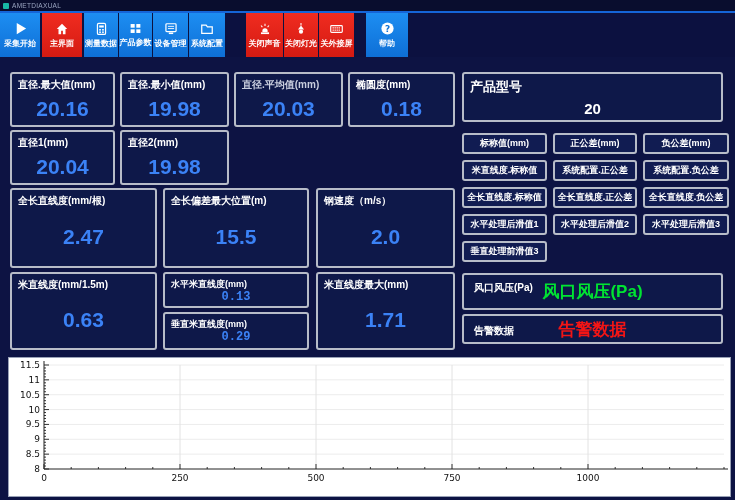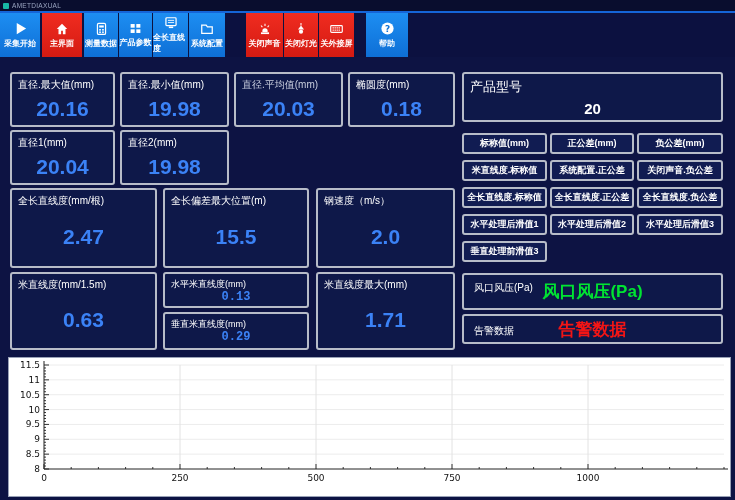--- a/index.html
+++ b/index.html
@@ -14,29 +14,29 @@
   .toolbar{position:absolute;top:11px;left:0;width:735px;height:46px;background:#0c1140;
            border-top:2px solid #1565d8;box-sizing:border-box;}
   .tbtn{position:absolute;top:0;height:44px;display:flex;flex-direction:column;align-items:center;
         justify-content:center;gap:2px;color:#fff;font-size:8px;font-weight:bold;cursor:pointer;}
   .tbtn.blue{background:linear-gradient(#1d8ef2,#0e6fd6);}
   .tbtn.red{background:linear-gradient(#f02c20,#d41a12);}
   .tbtn svg{display:block;}
   
   .mbox{position:absolute;background:#0e1849;border:2px solid #b7bcc8;border-radius:3px;
         box-sizing:border-box;display:flex;flex-direction:column;}
-  .mbox .lbl{color:#fff;font-weight:normal;font-size:10px;padding:4px 16px 0 6px;white-space:nowrap;}
+  .mbox .lbl{color:#fff;font-weight:bold;font-size:10px;padding:4px 16px 0 6px;white-space:nowrap;}
   .mbox .lbl.muted{color:#c9cede;}
   .mbox .val{flex:1;display:flex;align-items:center;justify-content:center;
              color:#3b82f6;font-weight:bold;font-size:21px;}
   .mbox .val.small{font-size:12px;flex:0;justify-content:center;margin-top:-1px;font-family:Liberation Mono, monospace;}
   .mbox .lbl.tiny{font-size:9px;}
   
   .pgrid{position:absolute;left:462px;top:133px;width:261px;display:grid;
-         grid-template-columns:85px 84px 86px;grid-auto-rows:21px;column-gap:3px;row-gap:6px;}
+         grid-template-columns:85px 84px 86px;grid-auto-rows:21px;column-gap:3px;row-gap:6px;gap:6px;}
   .pbtn{background:#111c52;border:2px solid #b7bcc8;border-radius:3px;box-sizing:border-box;
         color:#fff;font-weight:bold;font-size:9px;display:flex;align-items:center;
         justify-content:center;white-space:nowrap;cursor:pointer;}
   .statval{flex:1;display:flex;align-items:center;justify-content:center;font-weight:bold;font-size:17px;}
   .green{color:#00e432;} .redtxt{color:#f31515;}
   
   .chartpanel{position:absolute;left:8px;top:357px;width:723px;height:140px;background:#fff;
               border:1px solid #99a1b6;box-sizing:border-box;}
 </style>
 </head>
@@ -90,21 +90,21 @@
   </div>
   <div class="tbtn blue" style="left:153px;width:35px">
     <span>
         <svg width="14" height="14" viewBox="0 0 16 16">
           <rect x="2.2" y="2" width="11.6" height="9" rx="1" fill="none" stroke="#fff" stroke-width="1.4"></rect>
           <line x1="4.5" y1="5" x2="11.5" y2="5" stroke="#fff"></line>
           <line x1="4.5" y1="7.5" x2="11.5" y2="7.5" stroke="#fff"></line>
           <rect x="5.5" y="12" width="5" height="1.8" fill="#fff"></rect>
         </svg>
       </span>
-    <span>全长直线度</span>
+    <span>设备管理</span>
   </div>
   <div class="tbtn blue" style="left:189px;width:36px">
     <span>
         <svg width="14" height="14" viewBox="0 0 16 16">
           <path d="M2 3.5h5l1.5 2H14v7.5H2z" fill="none" stroke="#fff" stroke-width="1.4"></path>
         </svg>
       </span>
     <span>系统配置</span>
   </div>
   <div class="tbtn red" style="left:246px;width:37px">
@@ -218,21 +218,21 @@
   <div class="lbl" style="font-size:13px">产品型号</div>
   <div class="val" style="color:#fff;font-size:15px">20</div>
 </div>
 
 <div class="pgrid">
   <div class="pbtn">标称值(mm)</div>
   <div class="pbtn">正公差(mm)</div>
   <div class="pbtn">负公差(mm)</div>
   <div class="pbtn">米直线度.标称值</div>
   <div class="pbtn">系统配置.正公差</div>
-  <div class="pbtn">关闭声音.负公差</div>
+  <div class="pbtn">系统配置.负公差</div>
   <div class="pbtn">全长直线度.标称值</div>
   <div class="pbtn">全长直线度.正公差</div>
   <div class="pbtn">全长直线度.负公差</div>
   <div class="pbtn">水平处理后滑值1</div>
   <div class="pbtn">水平处理后滑值2</div>
   <div class="pbtn">水平处理后滑值3</div>
   <div class="pbtn">垂直处理前滑值3</div>
 </div>
 
 <div class="mbox" style="left:462px;top:273px;width:261px;height:37px">

